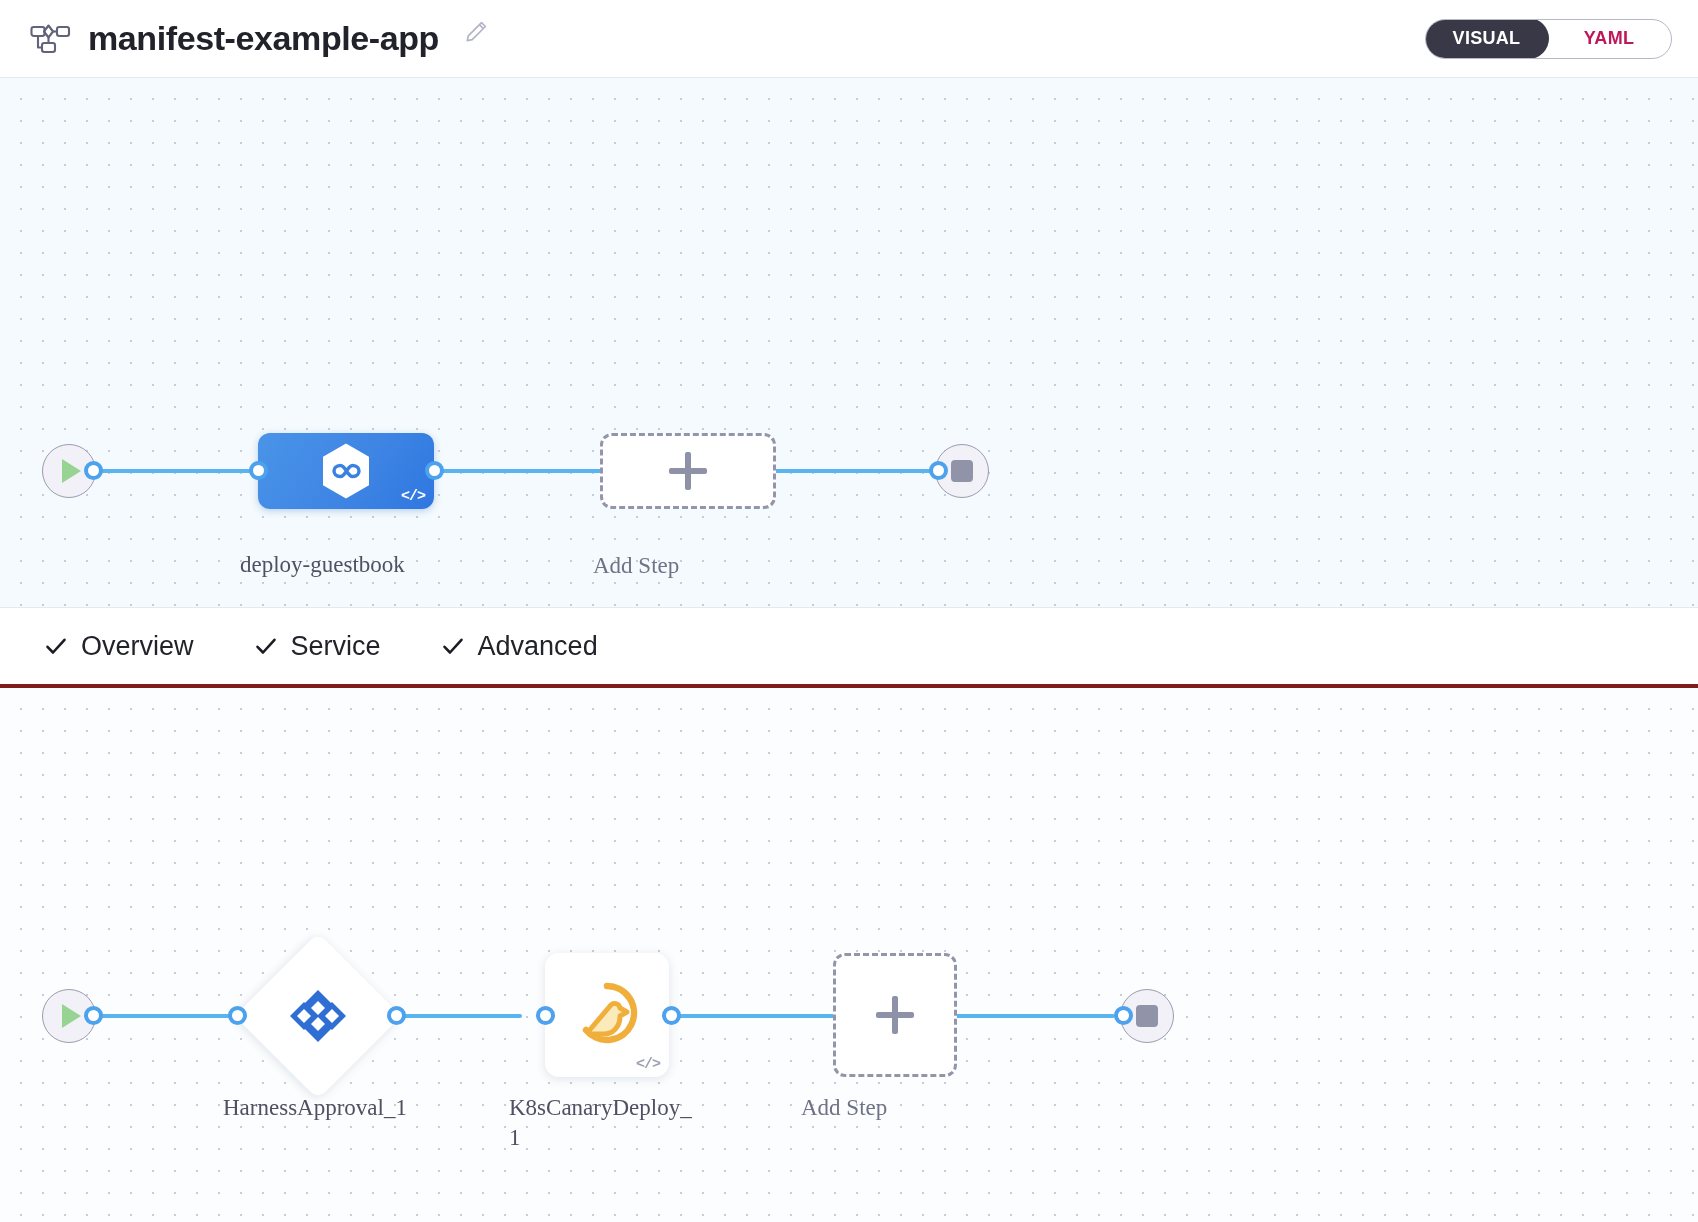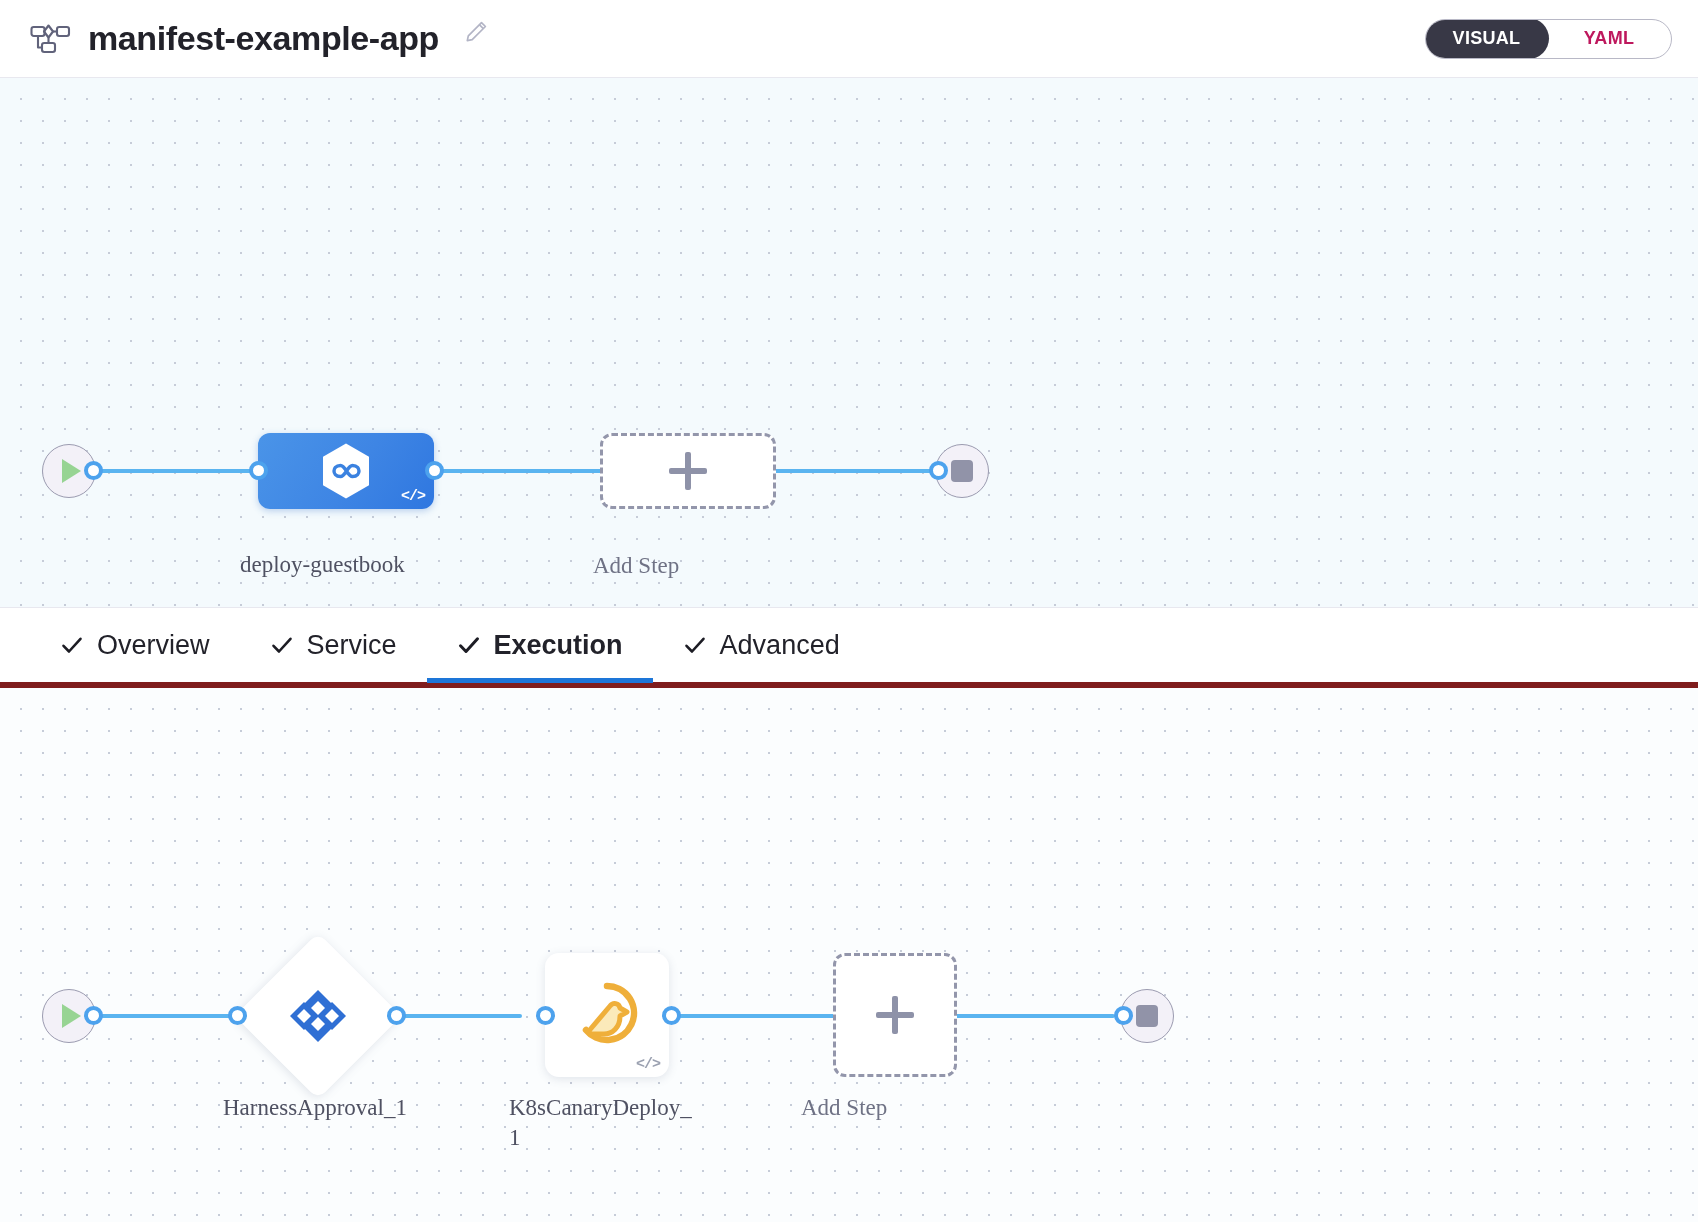--- a/index.html
+++ b/index.html
@@ -226,22 +226,22 @@
     display: flex; align-items: center; justify-content: center;
   }
 
   
   .tabs {
     position: relative;
     height: 80px;
     background: #ffffff;
     display: flex;
     align-items: center;
-    padding-left: 30px;
-    border-bottom: 6px solid #7f1d1d;
+    padding-left: 14px;
+    border-bottom: 4px solid #7f1d1d;
   }
   .tab {
     display: flex;
     align-items: center;
     gap: 13px;
     height: 100%;
     padding: 0 30px;
     cursor: pointer;
     position: relative;
     user-select: none;
@@ -348,28 +348,20 @@
       <span class="tab-label">Overview</span>
     </div>
     <div class="tab">
       <span class="check-icon">
         <svg viewBox="0 0 24 24" width="24" height="24">
             <path d="M3.5 12.8 L9 18.5 L20.5 5.8" fill="none" stroke="#1c1c24" stroke-width="2.6" stroke-linecap="round" stroke-linejoin="round"></path>
           </svg>
       </span>
       <span class="tab-label">Service</span>
     </div>
-    <div class="tab active">
-      <span class="check-icon">
-        <svg viewBox="0 0 24 24" width="24" height="24">
-            <path d="M3.5 12.8 L9 18.5 L20.5 5.8" fill="none" stroke="#1c1c24" stroke-width="3" stroke-linecap="round" stroke-linejoin="round"></path>
-          </svg>
-      </span>
-      <span class="tab-label">Execution</span>
-    </div>
     <div class="tab">
       <span class="check-icon">
         <svg viewBox="0 0 24 24" width="24" height="24">
             <path d="M3.5 12.8 L9 18.5 L20.5 5.8" fill="none" stroke="#1c1c24" stroke-width="2.6" stroke-linecap="round" stroke-linejoin="round"></path>
           </svg>
       </span>
       <span class="tab-label">Advanced</span>
     </div>
   </div>
 

